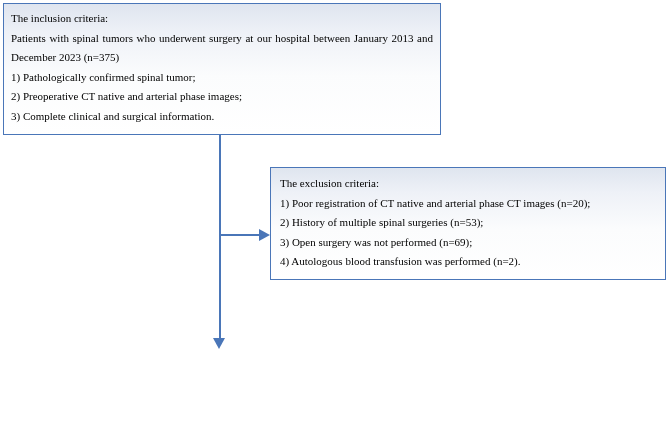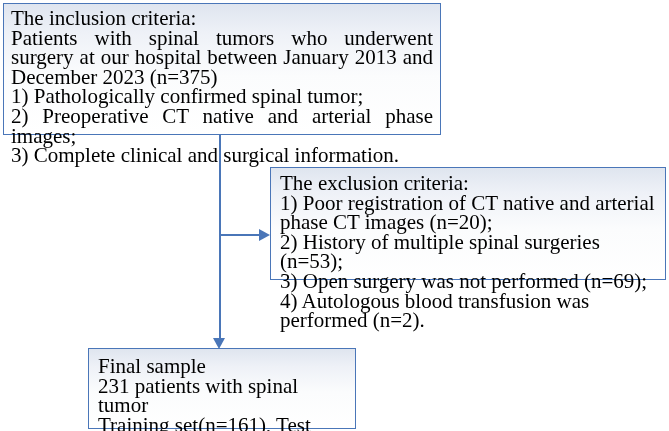--- a/index.html
+++ b/index.html
@@ -14,21 +14,21 @@
     background: #ffffff;
     font-family: "Liberation Serif", "DejaVu Serif", serif;
     overflow: hidden;
   }
   .flow-box {
     position: absolute;
     box-sizing: border-box;
     border: 1.2px solid #4a76b8;
     background: linear-gradient(180deg, #dfe5ef 0%, #eef1f7 22%, #fbfcfd 55%, #ffffff 100%);
     color: #000000;
-    font-size: 21px;
+    font-size: 11px;
     line-height: 19.6px;
   }
   .flow-box .txt {
     display: block;
     white-space: pre-line;
   }
   #inclusion-box {
     left: 3px;
     top: 3px;
     width: 438px;
@@ -118,19 +118,14 @@
   <div class="arrow-down" id="trunk-arrow"></div>
 
   <div class="flow-box" id="exclusion-box">
     <span class="txt">The exclusion criteria:
 1) Poor registration of CT native and arterial phase CT images (n=20);
 2) History of multiple spinal surgeries (n=53);
 3) Open surgery was not performed (n=69);
 4) Autologous blood transfusion was performed (n=2).</span>
   </div>
 
-  <div class="flow-box" id="final-box">
-    <span class="txt">Final sample
-231 patients with spinal tumor
-Training set(n=161), Test set(n=70)</span>
-  </div>
 
 </div>
 
 </body></html>

